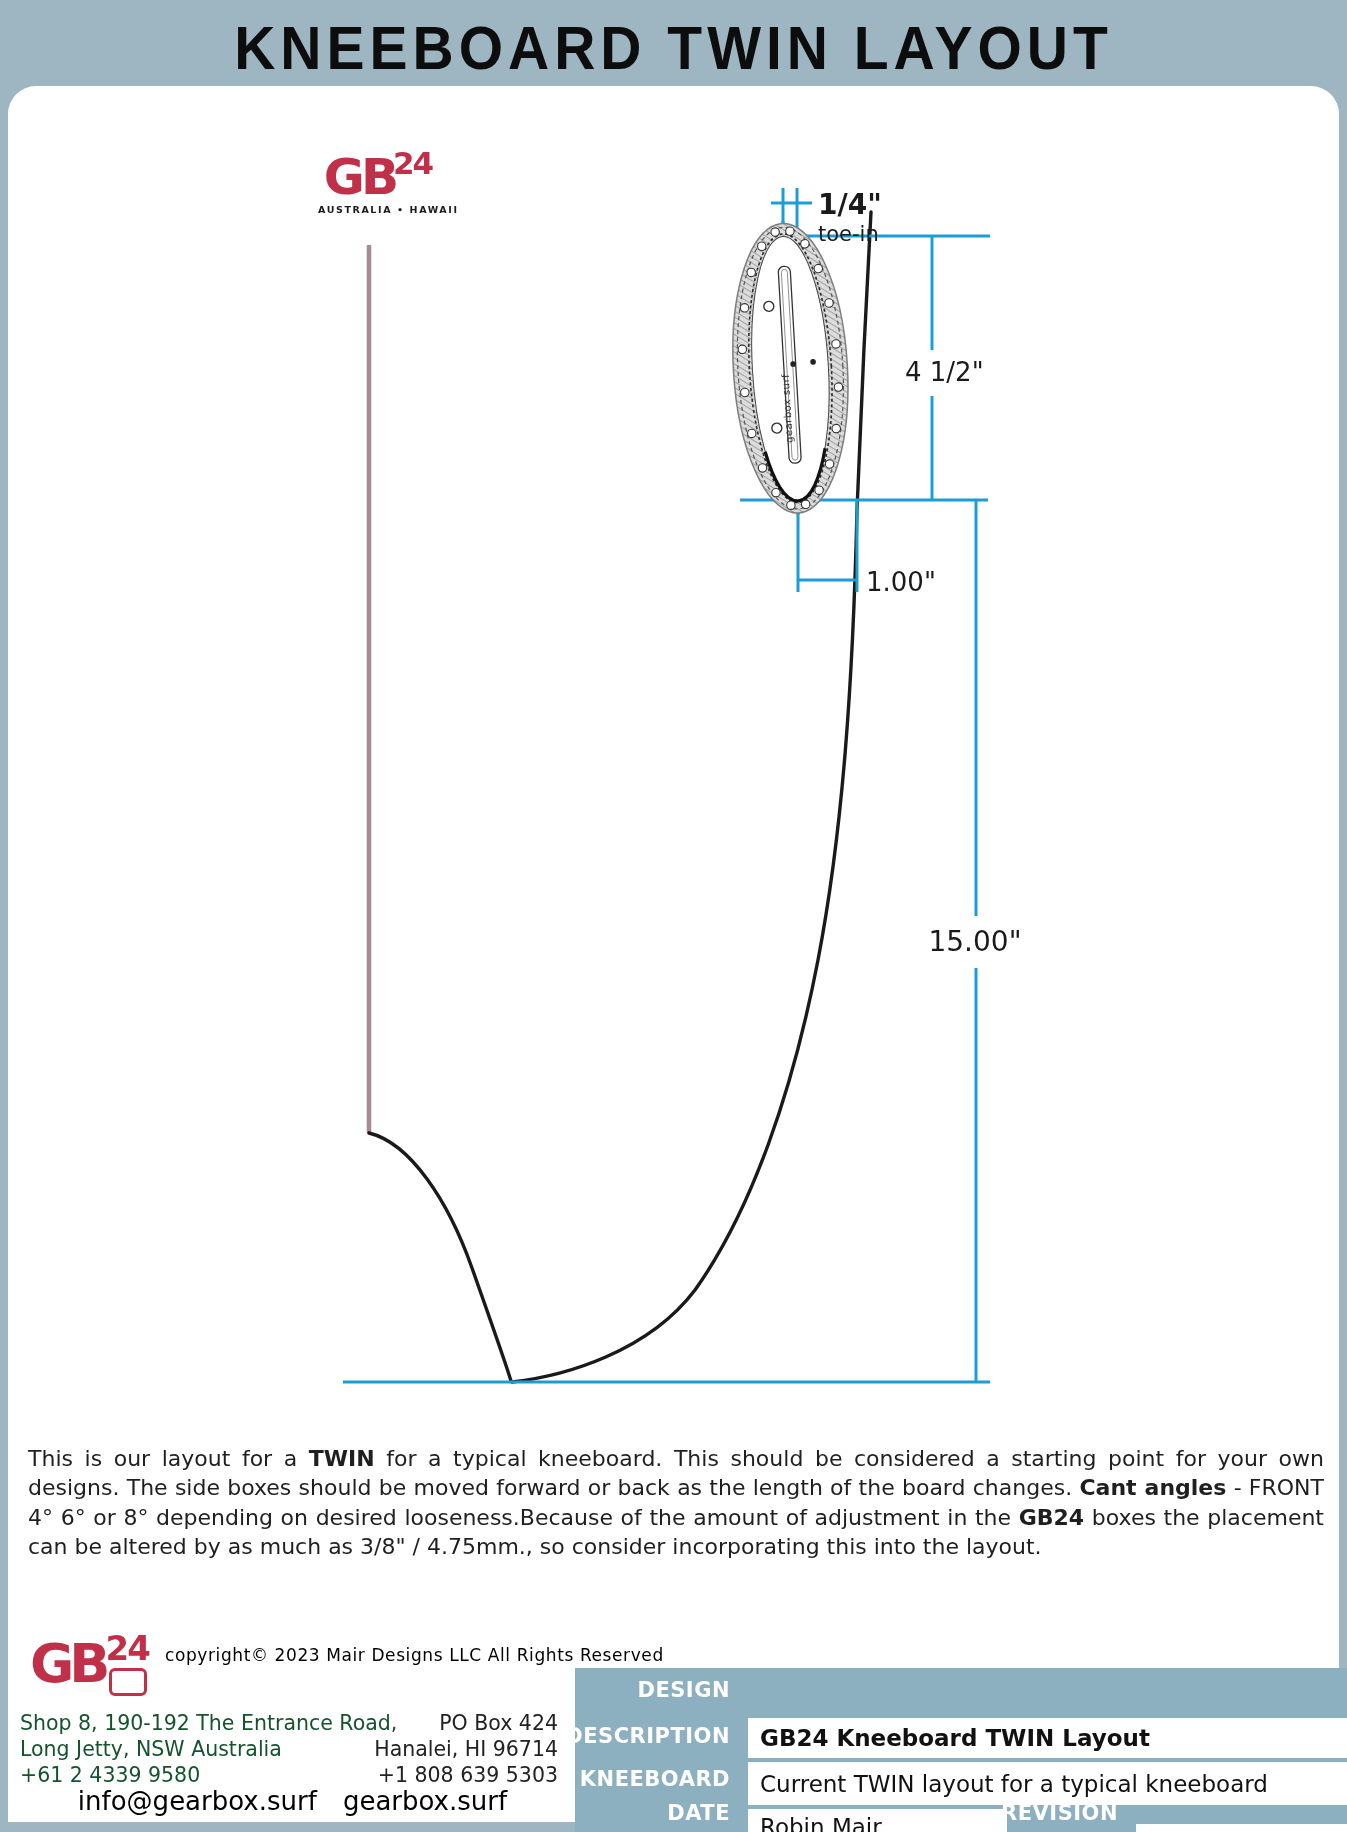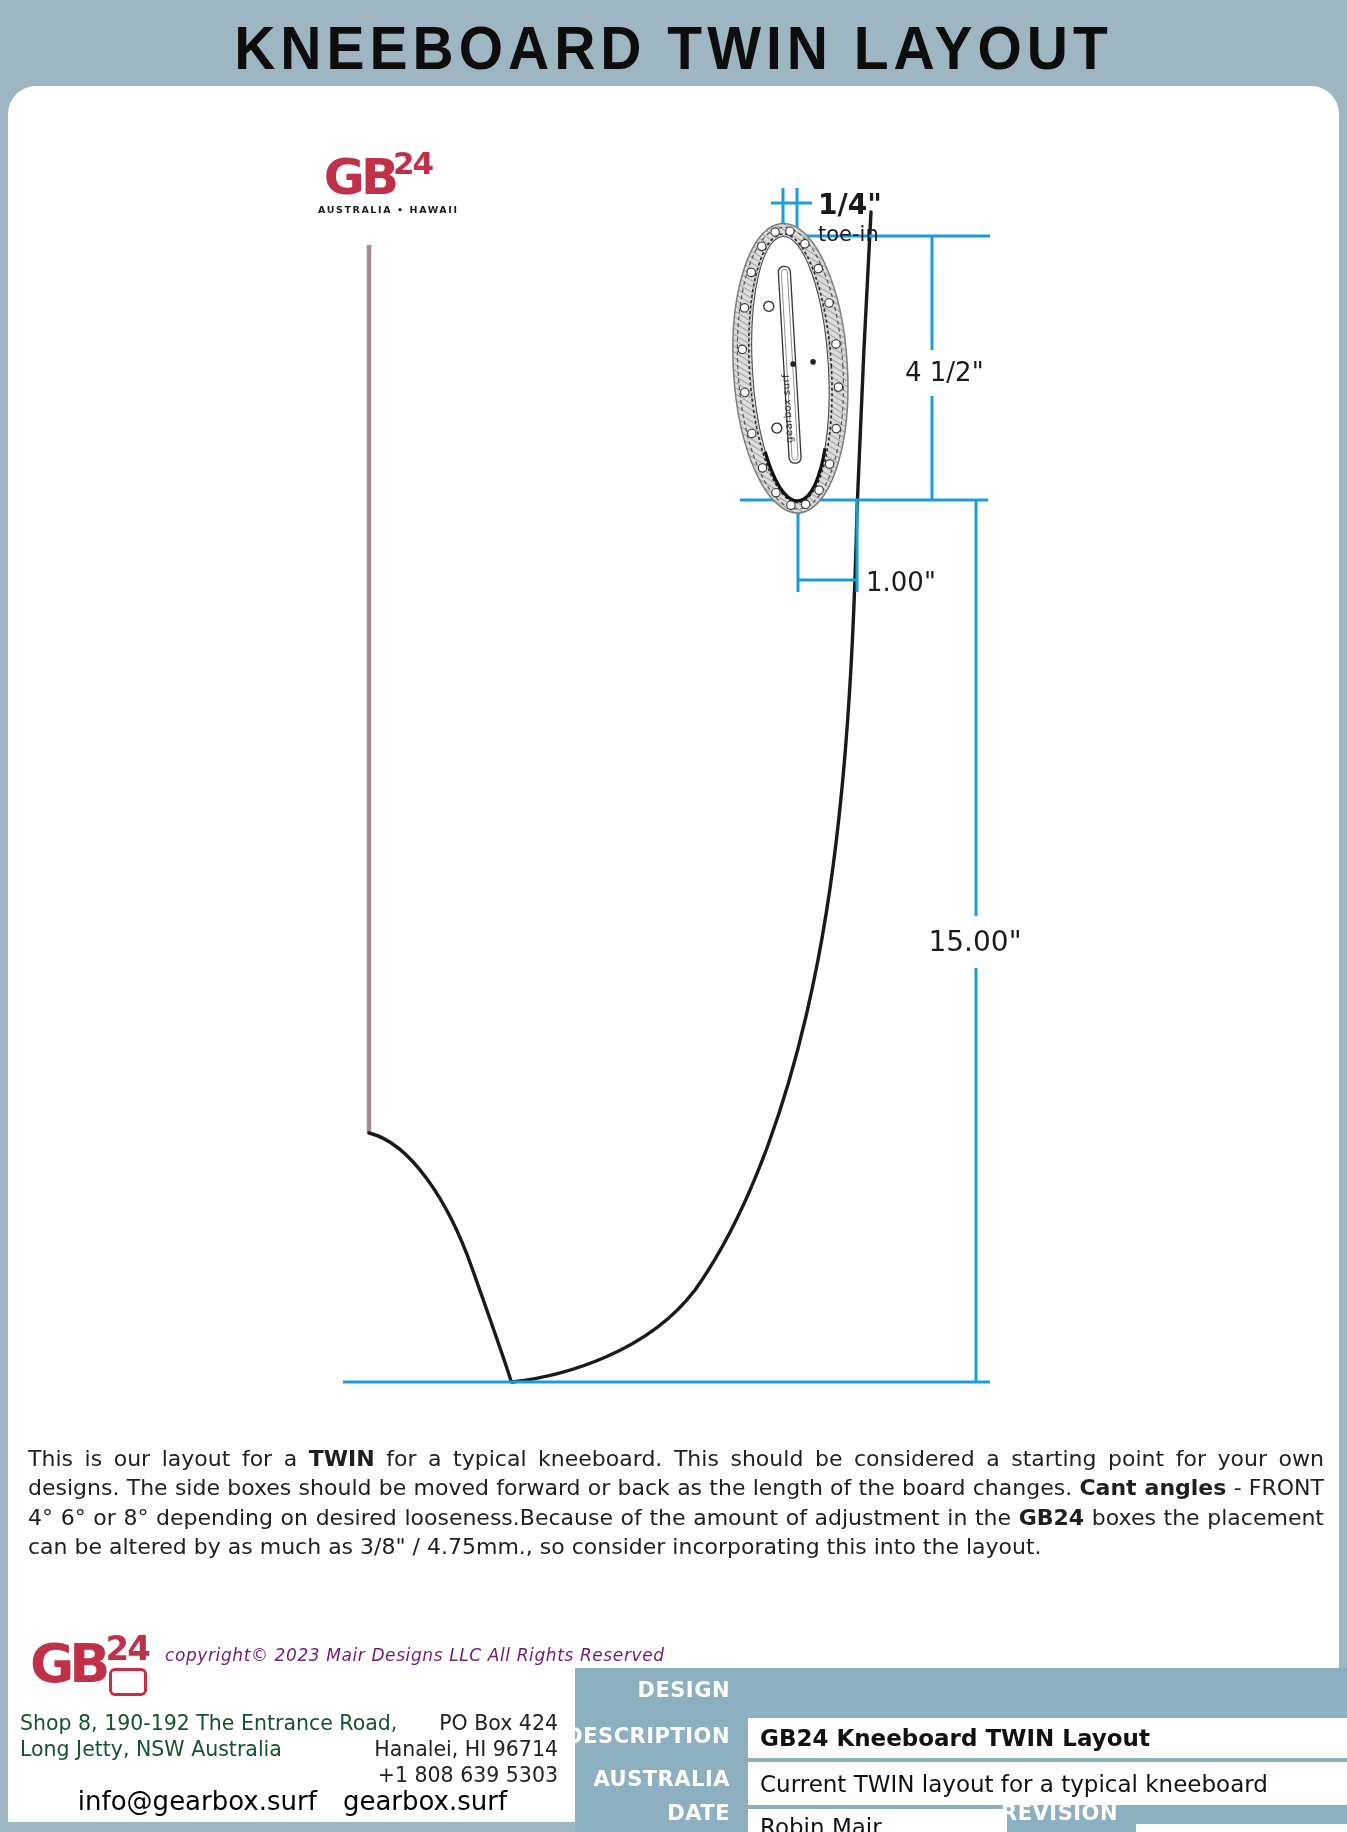--- a/index.html
+++ b/index.html
@@ -20,22 +20,22 @@
         font-weight:700;white-space:nowrap;}
   
   .para{position:absolute;left:28px;top:1444px;width:1296px;font-size:22px;
         line-height:1.33;color:#1f1f1f;text-align:justify;}
   
   .logo-bottom{position:absolute;left:30px;top:1628px;white-space:nowrap;}
   .logo-bottom .gb{font-size:54px;letter-spacing:-5px;color:#c03048;font-weight:700;}
   .logo-bottom .sup{font-size:34px;vertical-align:22px;color:#c03048;font-weight:700;letter-spacing:-2px;}
   .logo-box{display:inline-block;width:32px;height:22px;border:3.5px solid #c03048;
         border-radius:6px;margin-left:-40px;vertical-align:-14px;}
-  .copyright{position:absolute;left:165px;top:1645px;font-size:17px;color:#701a75;
-        letter-spacing:0.6px;font-style:italic;}
+  .copyright{position:absolute;left:165px;top:1645px;font-size:17px;color:#000000;
+        letter-spacing:0.6px;}
   .addr-left{position:absolute;left:20px;top:1710px;font-size:20.5px;color:#14532d;
         line-height:1.28;}
   .addr-right{position:absolute;left:330px;top:1710px;width:228px;text-align:right;
         font-size:20.5px;color:#222;line-height:1.28;}
   .emails{position:absolute;left:20px;top:1786px;width:545px;text-align:center;
         font-size:26px;color:#000000;}
   .emails span{margin:0 13px;}
   
   .tblock{position:absolute;left:575px;top:1668px;right:0;bottom:0;background:#8db0c0;}
   .tb-cell{position:absolute;background:#ffffff;display:flex;align-items:center;
@@ -149,33 +149,34 @@
 </svg>
 
 <div class="para"><span>This is our layout for a </span><b>TWIN</b><span> for a typical kneeboard. This should be considered a starting point for your own designs. The side boxes should be moved forward or back as the length of the board changes. </span><b>Cant angles</b><span> - FRONT 4° 6° or 8° depending on desired looseness.Because of the amount of adjustment in the </span><b>GB24</b><span> boxes the placement can be altered by as much as 3/8" / 4.75mm., so consider incorporating this into the layout.</span></div>
 
 <div class="logo-bottom"><span class="gb">GB</span><span class="sup">24</span><span class="logo-box"></span></div>
 <div class="copyright">copyright© 2023 Mair Designs LLC All Rights Reserved</div>
 
 <div class="addr-left">
   <div>Shop 8, 190-192 The Entrance Road,</div>
   <div>Long Jetty, NSW Australia</div>
+  <div>+61 2 4339 9580</div>
 </div>
 <div class="addr-right">
   <div>PO Box 424</div>
   <div>Hanalei, HI 96714</div>
   <div>+1 808 639 5303</div>
 </div>
 <div class="emails"><span>info@gearbox.surf</span><span>gearbox.surf</span></div>
 
 <div class="tblock">
 
   <div class="tb-label" style="left:0;top:2px;width:167px;height:40px;">DESIGN</div>
   <div class="tb-label" style="left:0;top:46px;width:167px;height:43px;">DESCRIPTION</div>
-  <div class="tb-label" style="left:0;top:93px;width:167px;height:35px;">AUSTRALIA</div>
+  <div class="tb-label" style="left:0;top:93px;width:167px;height:35px;">KNEEBOARD</div>
   <div class="tb-label" style="left:0;top:132px;width:167px;height:26px;">DATE</div>
   <div class="tb-label" style="left:436px;top:93px;width:119px;height:35px;">SCALE</div>
   <div class="tb-label" style="left:436px;top:132px;width:119px;height:26px;">REVISION</div>
 
   <div class="tb-cell bold" style="left:173px;top:2px;width:599px;height:40px;">GB24 Kneeboard TWIN Layout</div>
   <div class="tb-cell" style="left:173px;top:46px;width:599px;height:43px;">Current TWIN layout for a typical kneeboard</div>
   <div class="tb-cell" style="left:173px;top:93px;width:259px;height:35px;">Robin Mair</div>
   <div class="tb-cell" style="left:164px;top:132px;width:259px;height:20px;">2023-12-09</div>
   <div class="tb-cell" style="left:561px;top:108px;width:248px;height:35px;">No Scale</div>
   <div class="tb-cell" style="left:561px;top:132px;width:211px;height:26px;">5</div>

